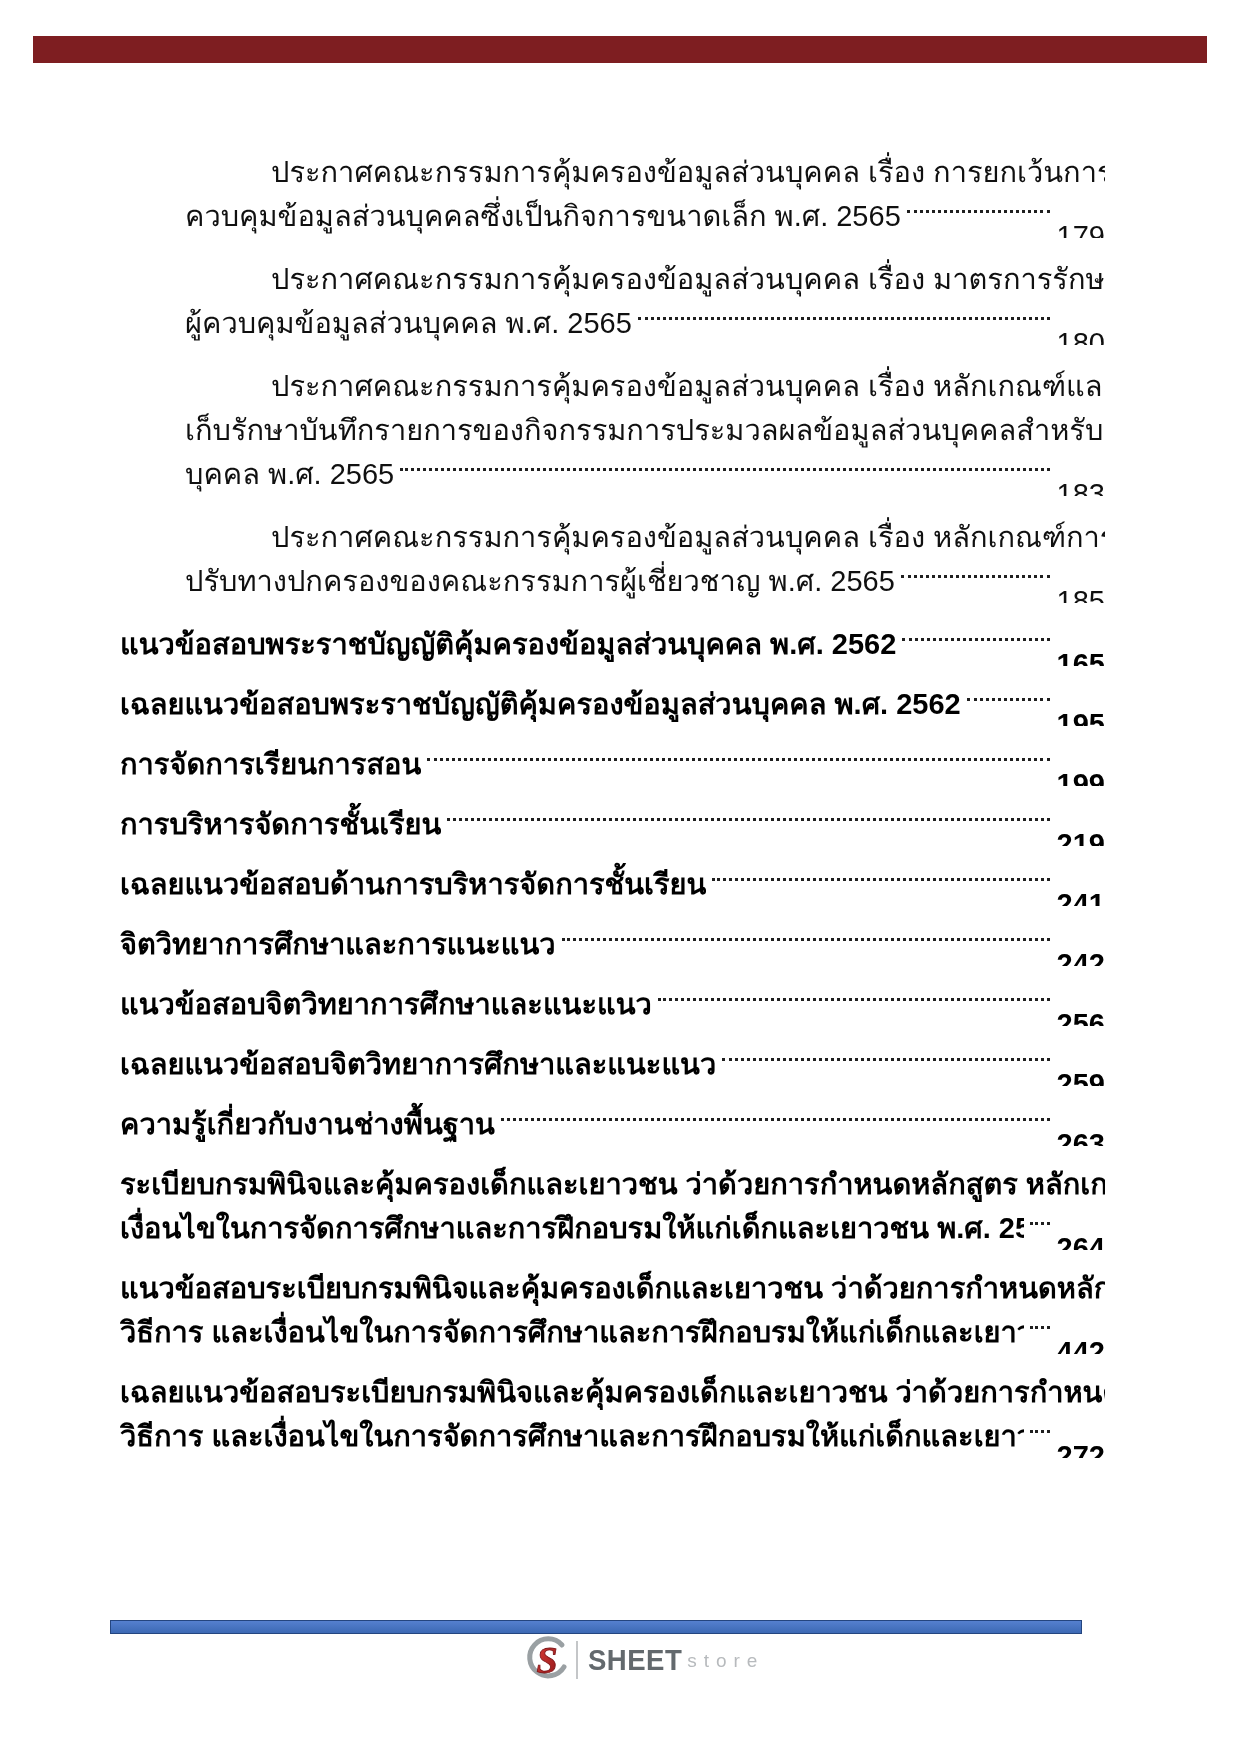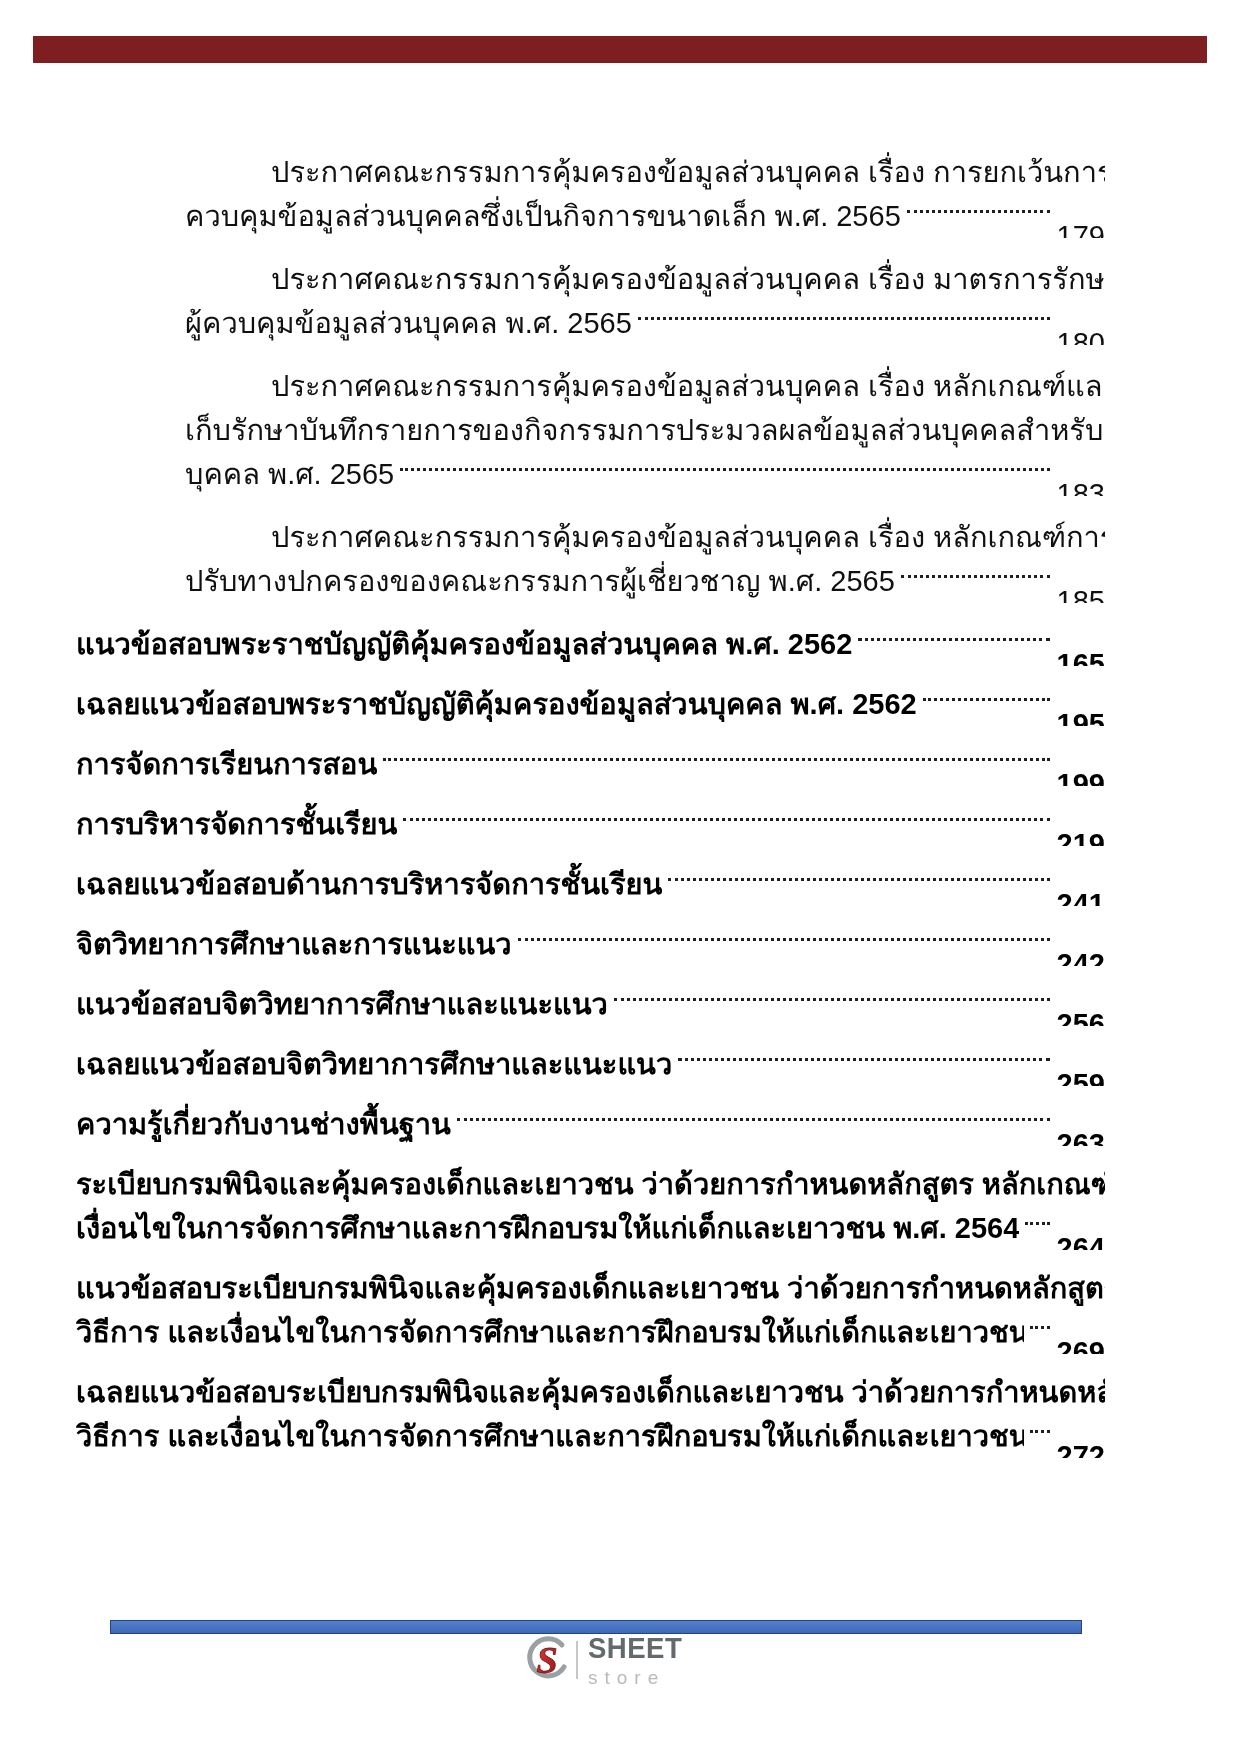--- a/index.html
+++ b/index.html
@@ -17,21 +17,21 @@
     position:absolute; left:33px; top:36px;
     width:1174px; height:27px;
     background:#7e1e21;
   }
 
   
   .toc { position:absolute; top:150px; left:0; width:1240px; }
 
   .entry { padding-right:135px; }
   .entry.para { padding-left:185px; font-weight:400; margin-bottom:19px; }
-  .entry.bold { padding-left:76px; font-weight:700; margin-bottom:16px; color:#000; }
+  .entry.bold { padding-left:120px; font-weight:700; margin-bottom:16px; color:#000; }
 
   .line { font-size:29px; line-height:44px; height:44px; overflow:hidden; }
   .entry.para .line.first { padding-left:86px; }
 
   .line.last { display:flex; align-items:center; }
   .line .txt { white-space:nowrap; flex:0 1 auto; min-width:0; overflow:hidden; }
   .leader {
     flex:1 1 auto; min-width:20px;
     border-bottom:3px dotted #1f1f1f;
     margin:0 7px 10px 6px;
@@ -44,21 +44,21 @@
     width:970px; height:12px;
     background:linear-gradient(#5580cf,#3c69b4);
     border:1px solid #24457f;
   }
   .footer-logo {
     position:absolute; left:522px; top:1634px;
     display:flex; align-items:center; height:52px;
   }
   .logo-icon { width:48px; height:48px; display:block; }
   .logo-divider { width:2px; height:38px; background:#c4c6c8; margin:0 10px 0 6px; }
-  .brand-text { display:flex; flex-direction:column; justify-content:center; }
+  .brand-text { display:flex; flex-direction:row; justify-content:center; }
   .brand-name {
     font-size:29px; font-weight:bold; color:#63696d;
     line-height:1; letter-spacing:0.5px;
     transform:scaleX(0.95); transform-origin:left center;
   }
   .brand-sub {
     font-size:19px; color:#b7babd; letter-spacing:7px;
     margin-top:5px; line-height:1;
   }
 </style>
@@ -187,21 +187,21 @@
         <span class="leader"></span>
         <span class="num">264</span>
       </div>
   </div>
 
   <div class="entry bold">
     <div class="line"><span class="txt">แนวข้อสอบระเบียบกรมพินิจและคุ้มครองเด็กและเยาวชน ว่าด้วยการกำหนดหลักสูตร หลักเกณฑ์</span></div>
     <div class="line last">
         <span class="txt">วิธีการ และเงื่อนไขในการจัดการศึกษาและการฝึกอบรมให้แก่เด็กและเยาวชน พ.ศ. 2564</span>
         <span class="leader"></span>
-        <span class="num">269</span>
+        <span class="num">442</span>
       </div>
   </div>
 
   <div class="entry bold">
     <div class="line"><span class="txt">เฉลยแนวข้อสอบระเบียบกรมพินิจและคุ้มครองเด็กและเยาวชน ว่าด้วยการกำหนดหลักสูตร หลักเกณฑ์</span></div>
     <div class="line last">
         <span class="txt">วิธีการ และเงื่อนไขในการจัดการศึกษาและการฝึกอบรมให้แก่เด็กและเยาวชน พ.ศ. 2564</span>
         <span class="leader"></span>
         <span class="num">272</span>
       </div>

